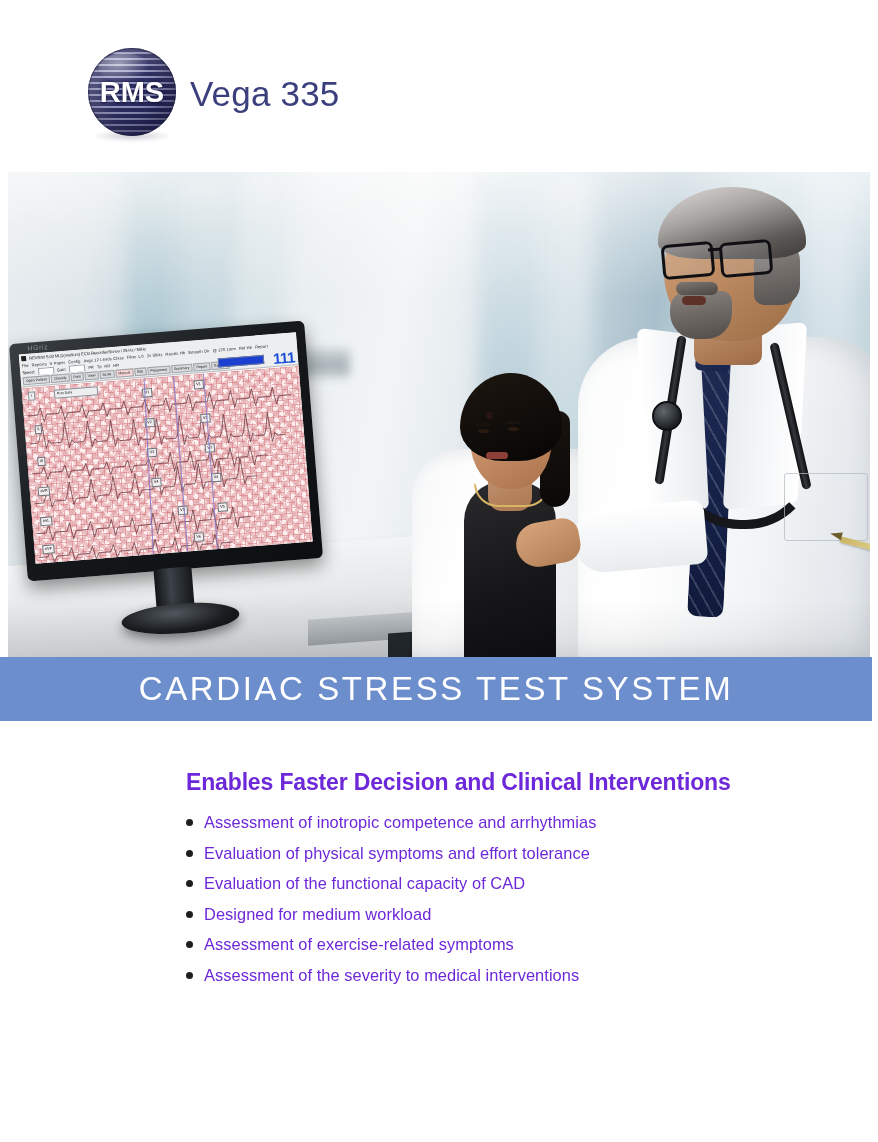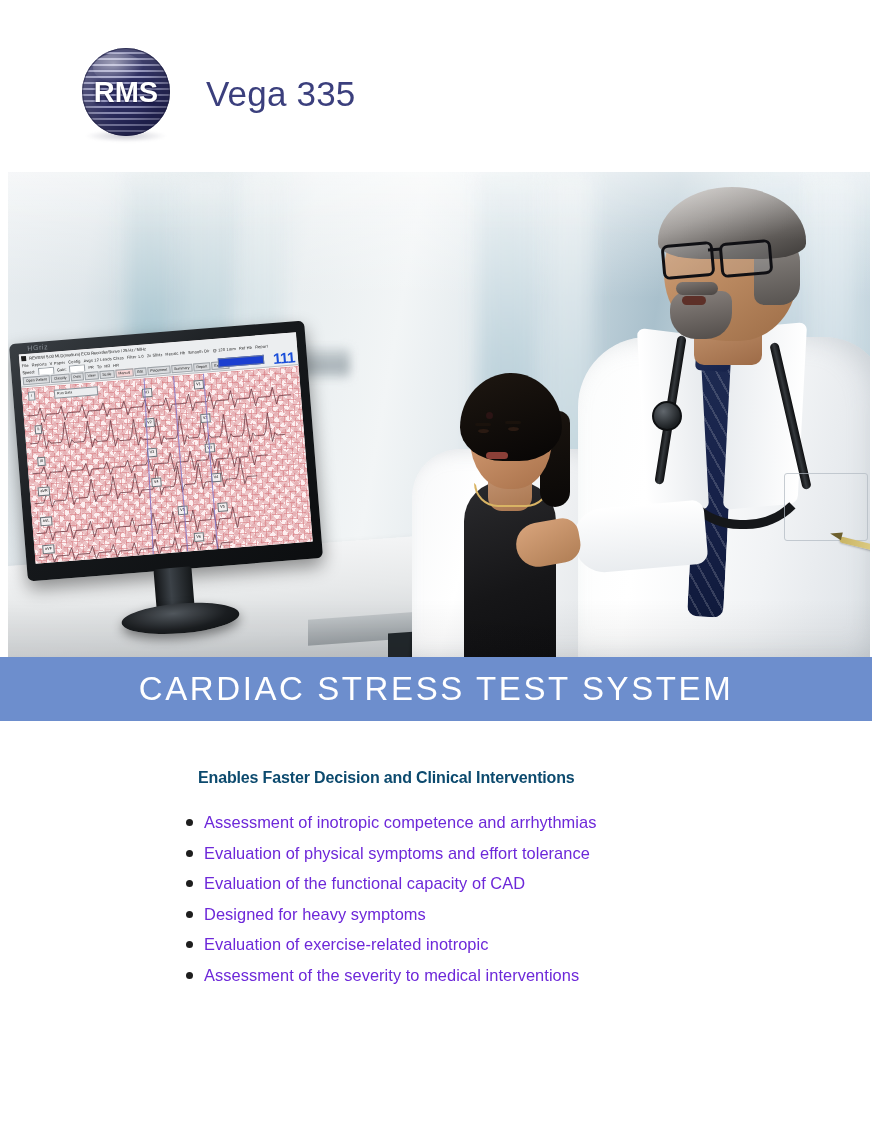--- a/index.html
+++ b/index.html
@@ -23,24 +23,24 @@
   
   .header {
     position: absolute;
     left: 0; top: 0;
     width: 878px;
     height: 172px;
     background: #ffffff;
   }
   .brand {
     position: absolute;
-    left: 80px; top: 48px;
+    left: 86px; top: 48px;
     display: flex;
     align-items: center;
-    gap: 34px;
+    gap: 12px;
   }
   .logo-wrap {
     position: relative;
     width: 92px;
     height: 92px;
   }
   .logo-shadow {
     position: absolute;
     left: 6px; bottom: -2px;
     width: 80px; height: 12px;
@@ -675,23 +675,23 @@
   }
 
   
   .content {
     position: absolute;
     left: 0; top: 721px;
     width: 878px;
   }
   .headline {
     position: absolute;
-    left: 198px; top: 48px;
-    color: #0c4a6e;
-    font-size: 16px;
+    left: 186px; top: 48px;
+    color: #6d28d9;
+    font-size: 23px;
     font-weight: bold;
     letter-spacing: -.15px;
     white-space: nowrap;
     font-family: "Liberation Sans", sans-serif;
   }
   .bullets {
     position: absolute;
     left: 186px; top: 90px;
     margin: 0;
     padding: 0;
@@ -912,25 +912,25 @@
       <li class="bullet">
         <span class="bullet-dot"></span>
         <span class="bullet-text">Evaluation of physical symptoms and effort tolerance</span>
       </li>
       <li class="bullet">
         <span class="bullet-dot"></span>
         <span class="bullet-text">Evaluation of the functional capacity of CAD</span>
       </li>
       <li class="bullet">
         <span class="bullet-dot"></span>
-        <span class="bullet-text">Designed for heavy symptoms</span>
+        <span class="bullet-text">Designed for medium workload</span>
       </li>
       <li class="bullet">
         <span class="bullet-dot"></span>
-        <span class="bullet-text">Evaluation of exercise-related inotropic</span>
+        <span class="bullet-text">Assessment of exercise-related symptoms</span>
       </li>
       <li class="bullet">
         <span class="bullet-dot"></span>
         <span class="bullet-text">Assessment of the severity to medical interventions</span>
       </li>
     </ul>
   </div>
 
 </div>
 

